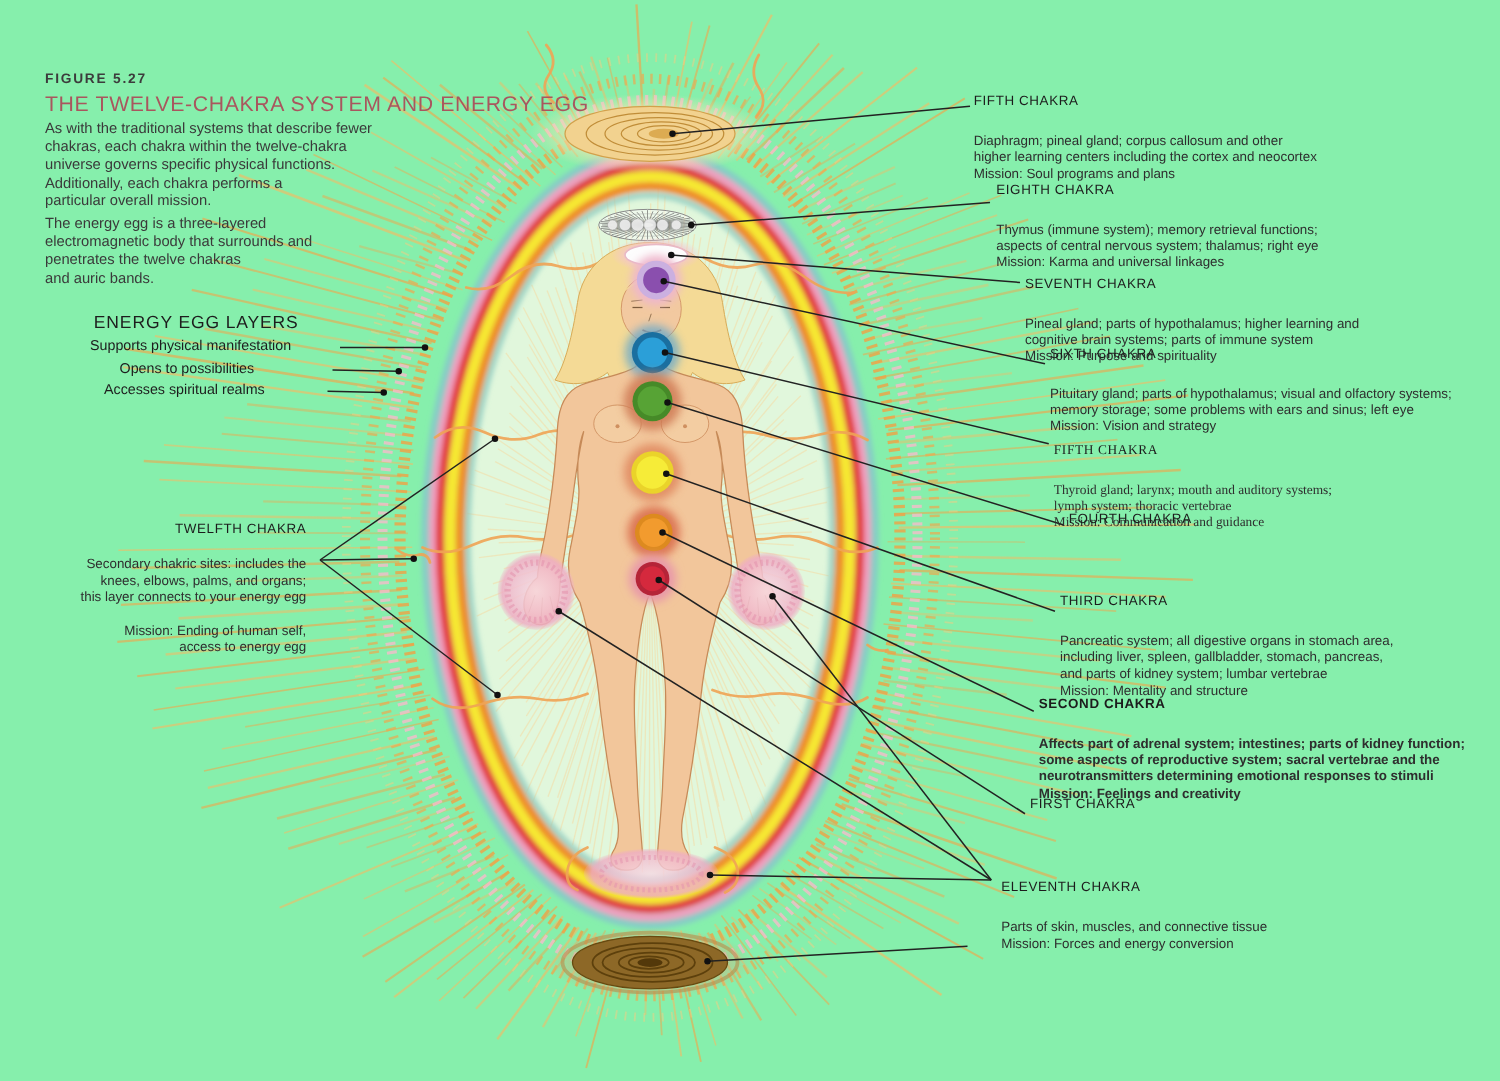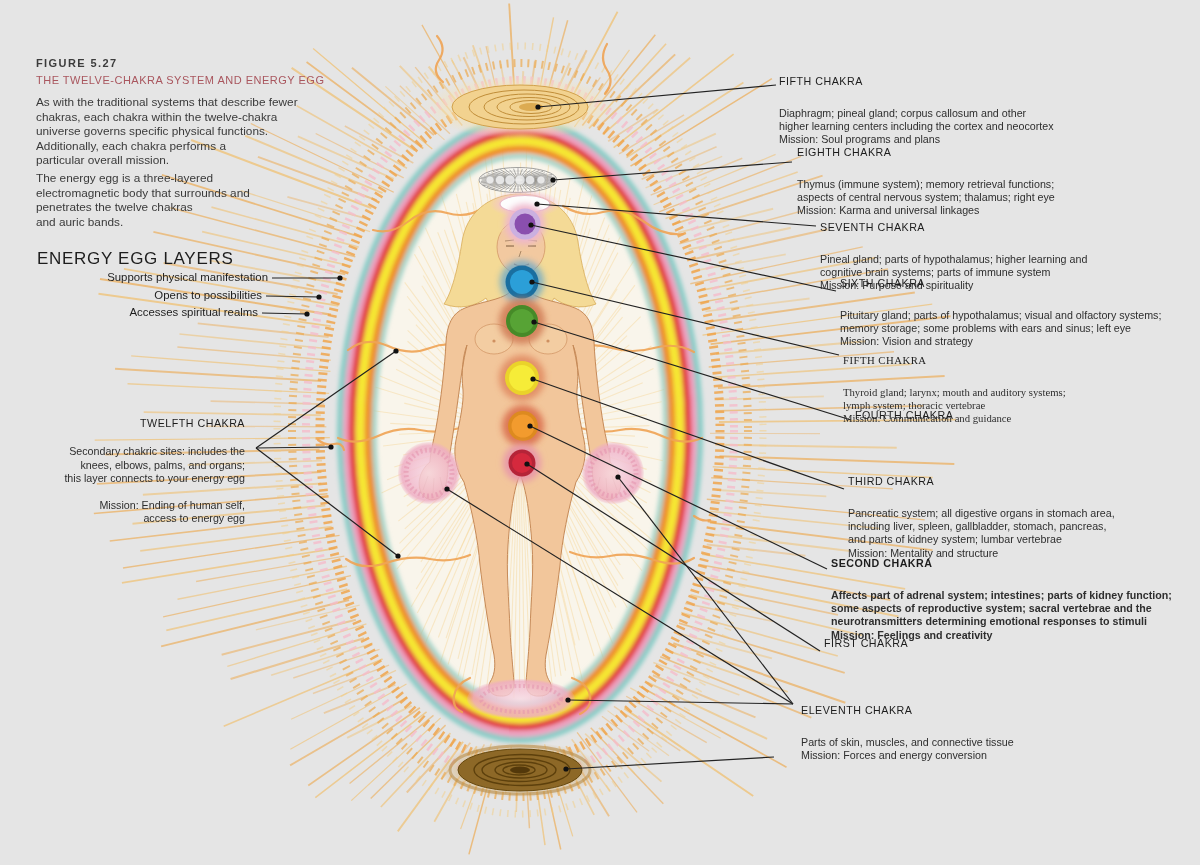--- a/index.html
+++ b/index.html
@@ -1,24 +1,24 @@
 <!DOCTYPE html>
 <html><head>
 <meta charset="utf-8">
 <style>
   html,body{margin:0;padding:0;background:#fff;}
-  .canvas{position:relative;width:1200px;height:865px;background:#e5e5e5;overflow:hidden;
+  .canvas{position:relative;width:1200px;height:865px;background:#86efac;overflow:hidden;
           font-family:"Liberation Sans", sans-serif;}
   .art{position:absolute;left:0;top:0;z-index:1;}
   .txt{position:absolute;z-index:3;color:#2e2e2e;}
   .fig-label{font-size:11px;font-weight:bold;letter-spacing:1.4px;color:#3c3c3c;}
-  .fig-title{font-size:11px;letter-spacing:.5px;color:#a9565e;}
+  .fig-title{font-size:17px;letter-spacing:.5px;color:#a9565e;}
   .para{font-size:11.8px;line-height:14.6px;color:#3a3a3a;white-space:pre-line;width:max-content;}
-  .egg-h{font-size:17px;letter-spacing:.7px;color:#1d1d1d;text-align:left;}
-  .egg-item{font-size:11.4px;color:#1d1d1d;text-align:right;}
+  .egg-h{font-size:14px;letter-spacing:.7px;color:#1d1d1d;text-align:center;}
+  .egg-item{font-size:11.4px;color:#1d1d1d;text-align:center;}
   .lb{white-space:pre-line;text-align:right;font-size:10.9px;line-height:13.8px;color:#2b2b2b;}
   .lb .rb-h{margin-bottom:1px;}
   .rb{white-space:pre-line;width:max-content;}
   .rb-h{font-size:10.7px;letter-spacing:.5px;color:#1c1c1c;margin-bottom:2px;}
   .rb-b{font-size:10.7px;line-height:13.2px;color:#2e2e2e;}
 </style>
 </head>
 <body>
 
 <div class="canvas">

